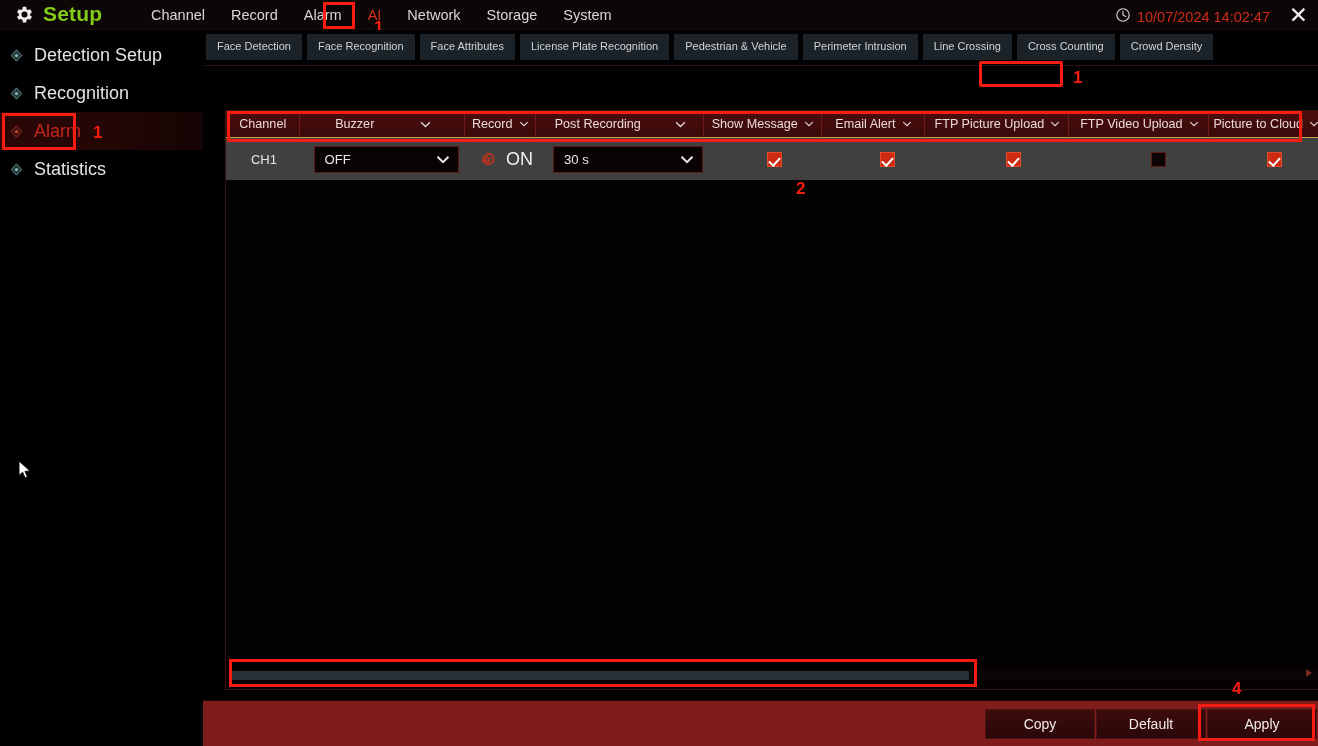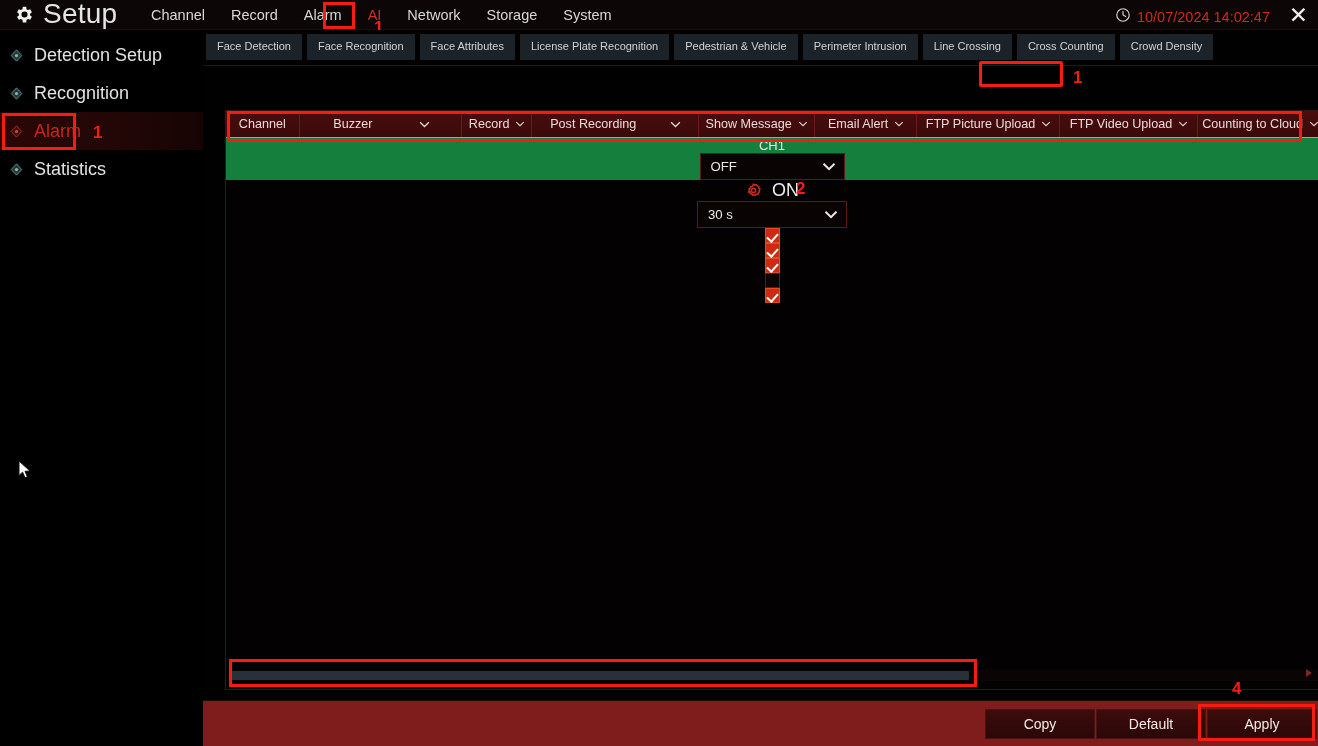--- a/index.html
+++ b/index.html
@@ -23,21 +23,21 @@
   }
   .setup-logo {
     position: absolute; left: 14px; top: 3px;
     display: flex; align-items: center; gap: 8px;
   }
   .gear-glyph {
     width: 21px; height: 21px; position: relative; display: inline-block;
   }
   .gear-glyph svg { display: block; }
   .setup-text {
-    color: #e5e5e5; font-size: 28px; letter-spacing: .2px; line-height: 22px;
+    color: #84cc16; font-size: 21px; letter-spacing: .2px; line-height: 22px; font-weight: bold;
   }
   .nav {
     position: absolute; left: 138px; top: 0; height: 30px;
     display: flex; align-items: center; gap: 0;
   }
   .nav-item {
     color: #d8d8d8; font-size: 14.5px; padding: 4px 13px;
     line-height: 18px; white-space: nowrap; cursor: default;
   }
   .nav-item.active { color: #d62b1f; }
@@ -121,22 +121,21 @@
     position: relative;
   }
   .th:last-child { border-right: none; }
   .caret {
     display: inline-block; width: 9px; height: 6px; position: relative;
   }
   .caret svg { display:block; }
 
   .trow {
     display: flex; height: 42px; align-items: center;
-    background: #15803d;
-    flex-direction: column;
+    background: #404040;
   }
   .td {
     display: flex; align-items: center; justify-content: center;
     color: #e7e7e7; font-size: 13px; height: 100%;
   }
   .select-box {
     width: 145px; height: 27px; background: #0a0303;
     border: 1px solid #5a1a16;
     display: flex; align-items: center; justify-content: space-between;
     padding: 0 8px 0 10px; color: #e9e9e9; font-size: 13.2px;
@@ -360,21 +359,21 @@
         </div>
         <div class="th" style="width:143px">
           <span>FTP Video Upload</span>
           <span class="caret">
             <svg width="10" height="6" viewBox="0 0 12 8">
                 <path d="M1 1.5 L6 6.3 L11 1.5" fill="none" stroke="#e6d6d6" stroke-width="1.5"></path>
               </svg>
           </span>
         </div>
         <div class="th" style="width:auto; flex:1 1 auto; padding-left:4px">
-          <span>Counting to Cloud</span>
+          <span>Picture to Cloud</span>
           <span class="caret">
             <svg width="10" height="6" viewBox="0 0 12 8">
                 <path d="M1 1.5 L6 6.3 L11 1.5" fill="none" stroke="#e6d6d6" stroke-width="1.5"></path>
               </svg>
           </span>
         </div>
       </div>
 
       <div class="trow">
         <div class="td" style="width:76px">

